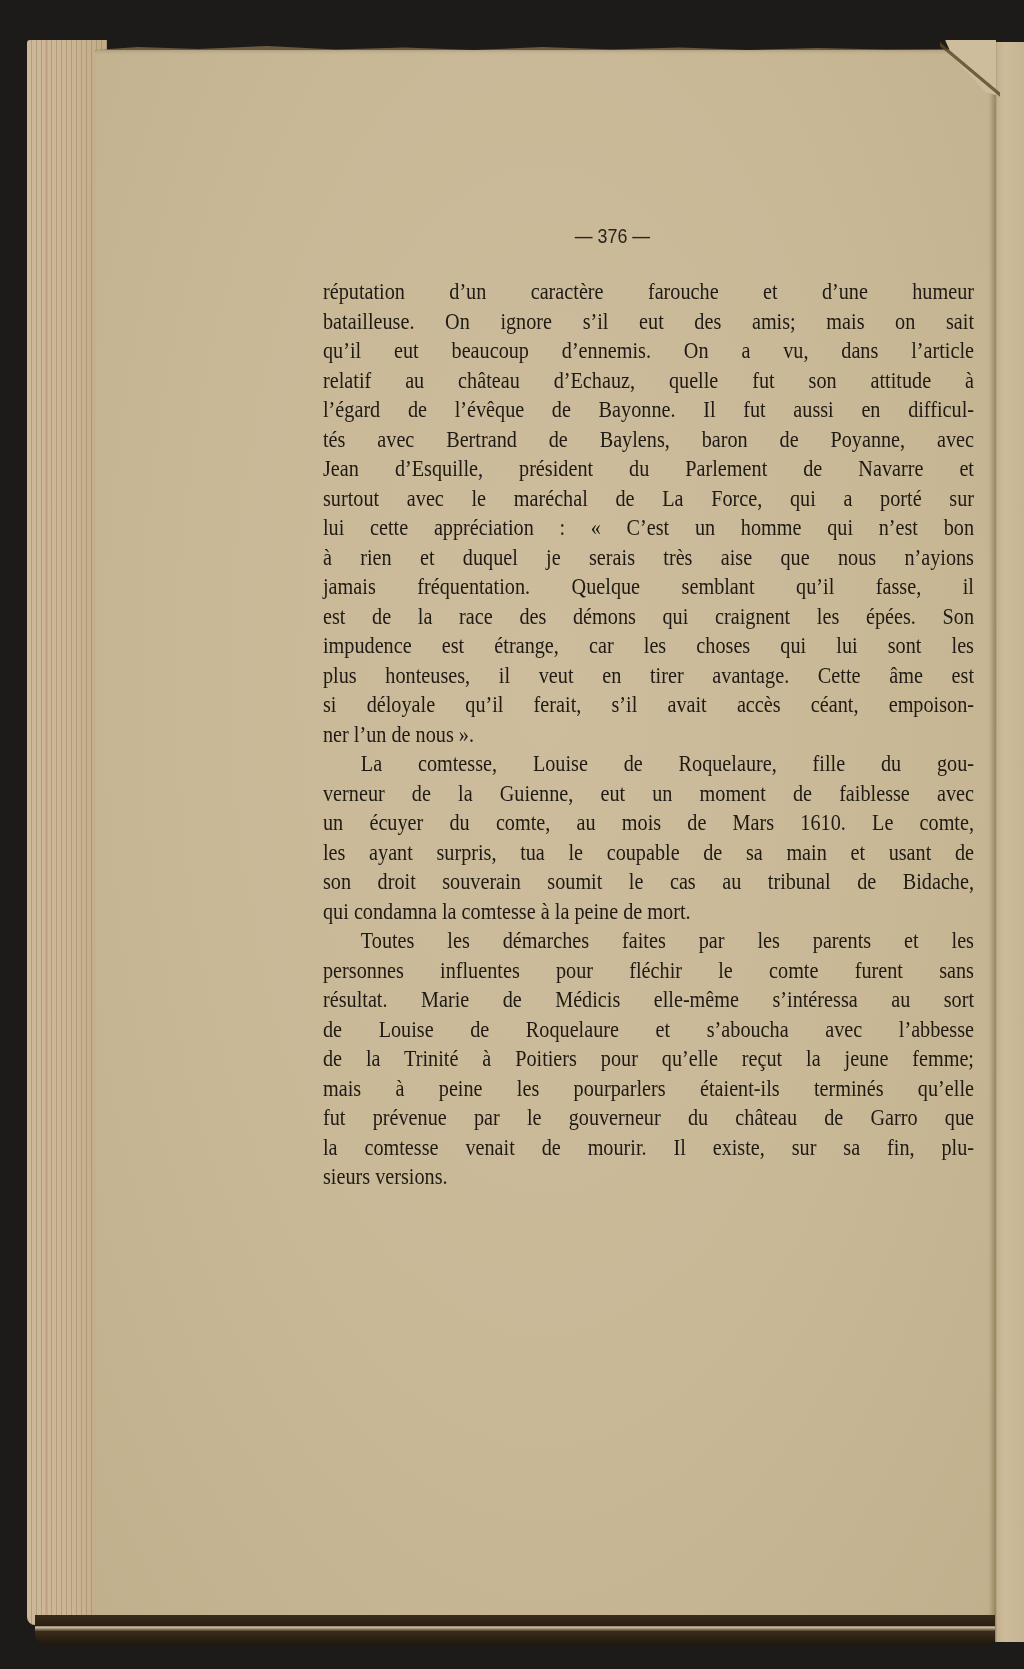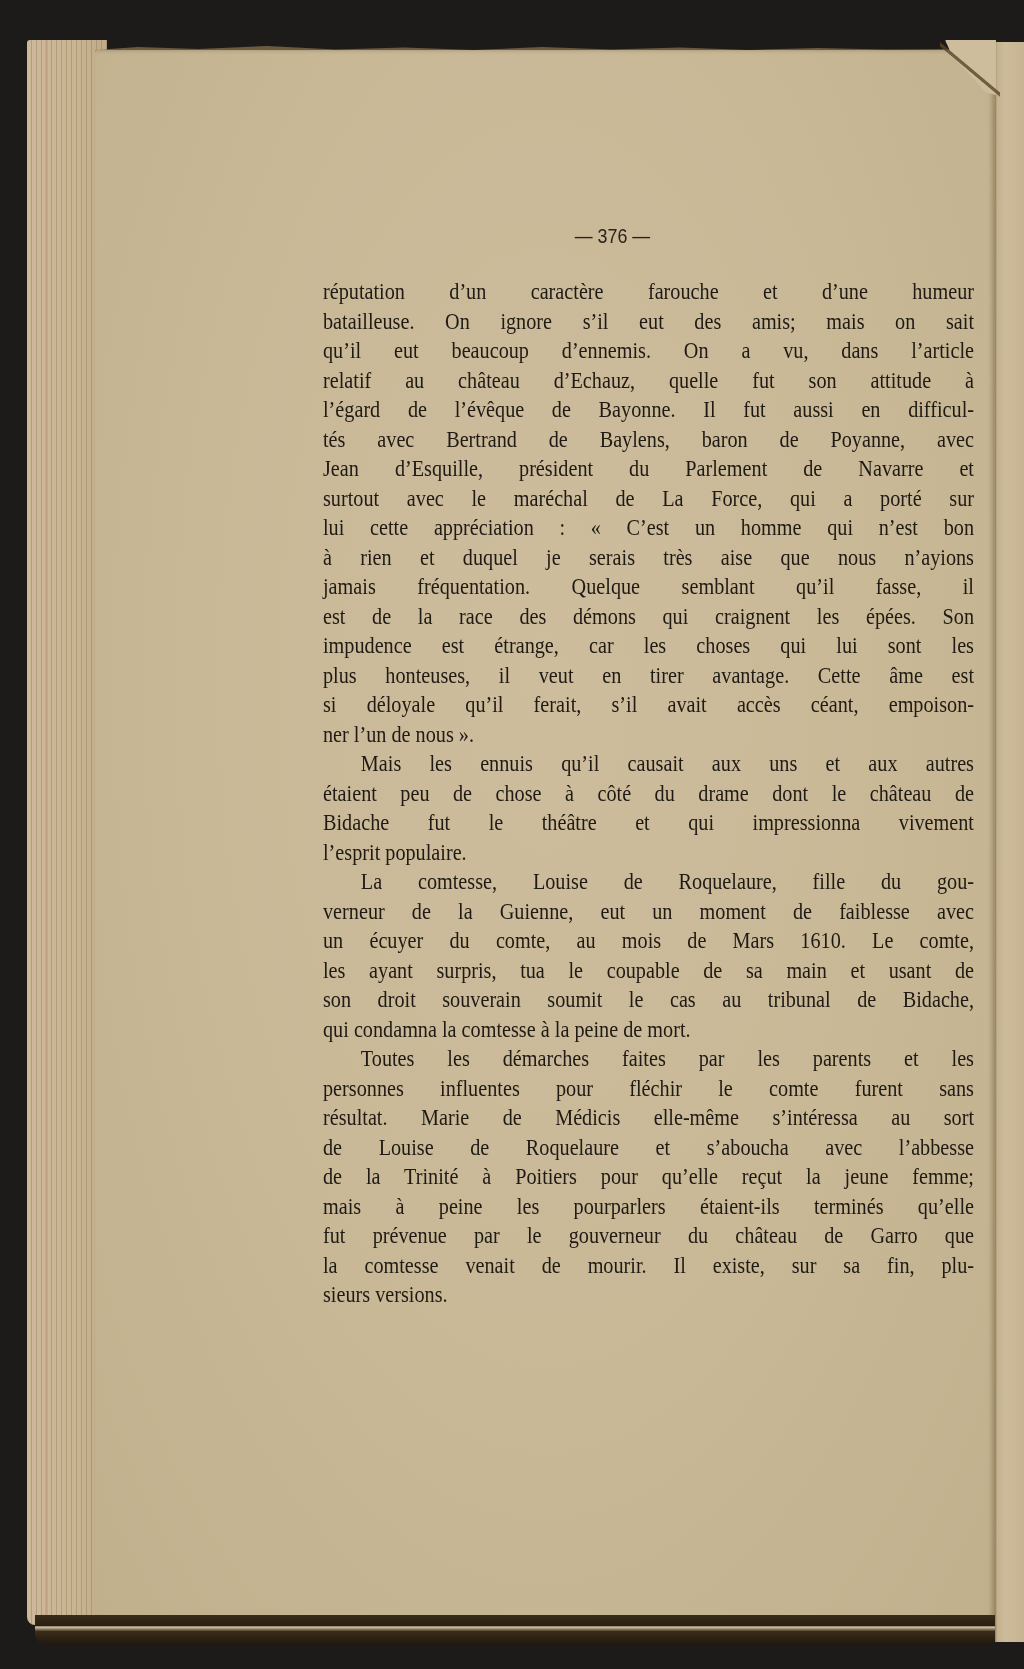--- a/index.html
+++ b/index.html
@@ -108,26 +108,20 @@
       <span class="line">lui cette appréciation : « C’est un homme qui n’est bon</span>
       <span class="line">à rien et duquel je serais très aise que nous n’ayions</span>
       <span class="line">jamais fréquentation. Quelque semblant qu’il fasse, il</span>
       <span class="line">est de la race des démons qui craignent les épées. Son</span>
       <span class="line">impudence est étrange, car les choses qui lui sont les</span>
       <span class="line">plus honteuses, il veut en tirer avantage. Cette âme est</span>
       <span class="line">si déloyale qu’il ferait, s’il avait accès céant, empoison-</span>
       <span class="line last">ner l’un de nous ».</span>
     </div>
     <div>
-      <span class="line indent">Mais les ennuis qu’il causait aux uns et aux autres</span>
-      <span class="line">étaient peu de chose à côté du drame dont le château de</span>
-      <span class="line">Bidache fut le théâtre et qui impressionna vivement</span>
-      <span class="line last">l’esprit populaire.</span>
-    </div>
-    <div>
       <span class="line indent">La comtesse, Louise de Roquelaure, fille du gou-</span>
       <span class="line">verneur de la Guienne, eut un moment de faiblesse avec</span>
       <span class="line">un écuyer du comte, au mois de Mars 1610. Le comte,</span>
       <span class="line">les ayant surpris, tua le coupable de sa main et usant de</span>
       <span class="line">son droit souverain soumit le cas au tribunal de Bidache,</span>
       <span class="line last">qui condamna la comtesse à la peine de mort.</span>
     </div>
     <div>
       <span class="line indent">Toutes les démarches faites par les parents et les</span>
       <span class="line">personnes influentes pour fléchir le comte furent sans</span>

